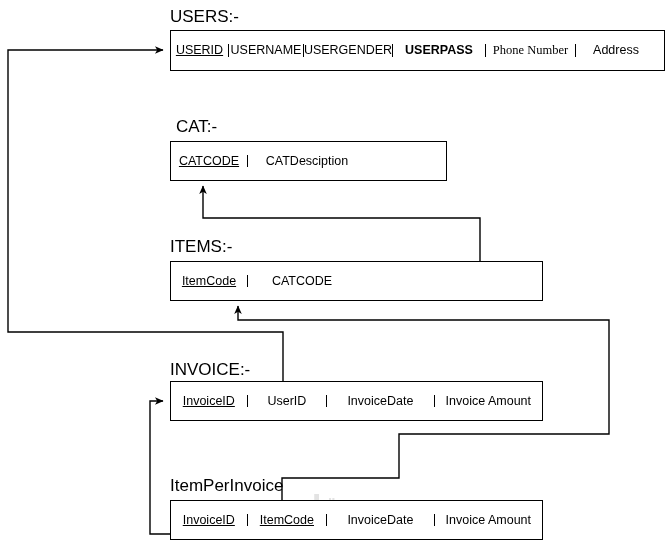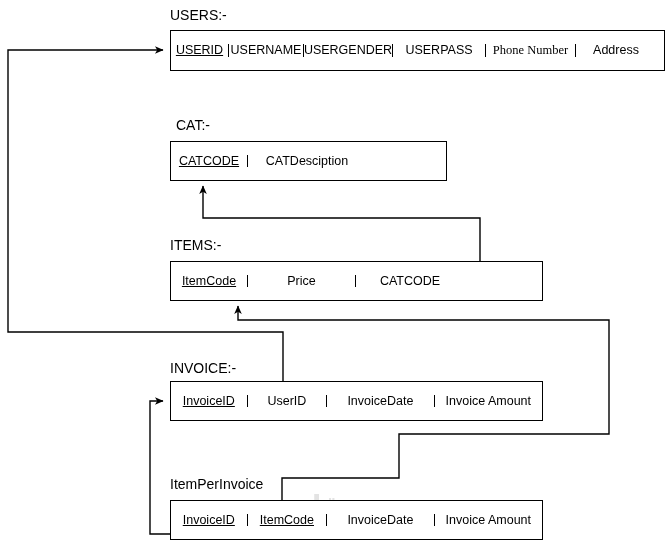--- a/index.html
+++ b/index.html
@@ -7,21 +7,21 @@
        font-family:"Liberation Sans","DejaVu Sans",sans-serif;color:#000;}
   #canvas{position:absolute;left:0;top:0;width:665px;height:541px;}
   .svg-layer{position:absolute;left:0;top:0;width:665px;height:541px;}
   .tbl{position:absolute;box-sizing:border-box;border:1.4px solid #000;
        background:#fff;display:flex;align-items:center;z-index:3;}
   .cell{box-sizing:border-box;display:flex;align-items:center;
         justify-content:center;font-size:12.5px;line-height:1;
         border-right:1.4px solid #000;white-space:nowrap;padding:0 2px;}
   .cell:last-child{border-right:none;}
   .cell.pk span{text-decoration:underline;}
-  .caption{position:absolute;font-size:14px;line-height:1;z-index:3;
+  .caption{position:absolute;font-size:17px;line-height:1;z-index:3;
            white-space:nowrap;}
   .wm{position:absolute;z-index:2;pointer-events:none;user-select:none;
       color:#e3e3e3;white-space:nowrap;}
   .wm-ar{font-size:27px;font-weight:bold;letter-spacing:1px;}
   .wm-lat{font-size:15px;letter-spacing:.5px;}
 </style>
 </head>
 <body>
 
 <div id="canvas">
@@ -49,21 +49,21 @@
   <div class="tbl" style="left:170px;top:30px;width:495px;height:41px;">
     <div class="cell pk" style="width:58px;">
       <span>USERID</span>
       </div>
     <div class="cell" style="width:75px;">
       <span>USERNAME</span>
       </div>
     <div class="cell" style="width:89px;">
       <span>USERGENDER</span>
       </div>
-    <div class="cell" style="width:93px;">
+    <div class="cell" style="width:93px;font-weight:bold;">
       <span>USERPASS</span>
       </div>
     <div class="cell" style="width:90px;font-family:Liberation Serif, serif;">
       <span>Phone Number</span>
       </div>
     <div class="cell" style="width:80px;">
       <span>Address</span>
       </div>
   </div>
 
@@ -74,23 +74,20 @@
       </div>
     <div class="cell" style="width:118px;">
       <span>CATDesciption</span>
       </div>
   </div>
 
   <div class="caption" style="left:170px;top:238px;">ITEMS:-</div>
   <div class="tbl" style="left:170px;top:261px;width:373px;height:40px;">
     <div class="cell pk" style="width:77px;">
       <span>ItemCode</span>
-      </div>
-    <div class="cell" style="width:108px;">
-      <span>Price</span>
       </div>
     <div class="cell" style="width:108px;">
       <span>CATCODE</span>
       </div>
   </div>
 
   <div class="caption" style="left:170px;top:361px;">INVOICE:-</div>
   <div class="tbl" style="left:170px;top:381px;width:373px;height:40px;">
     <div class="cell pk" style="width:77px;">
       <span>InvoiceID</span>

